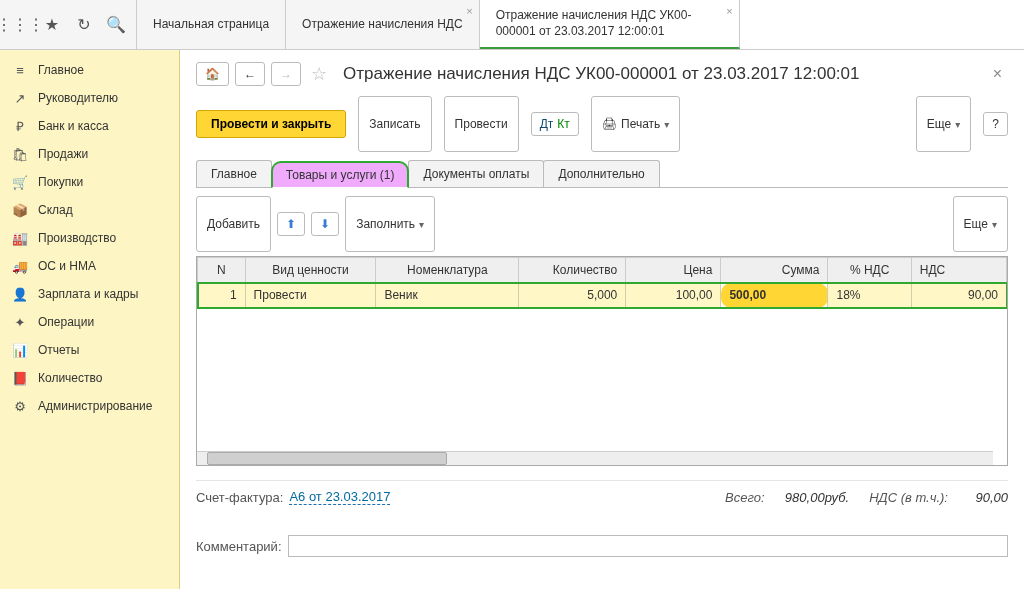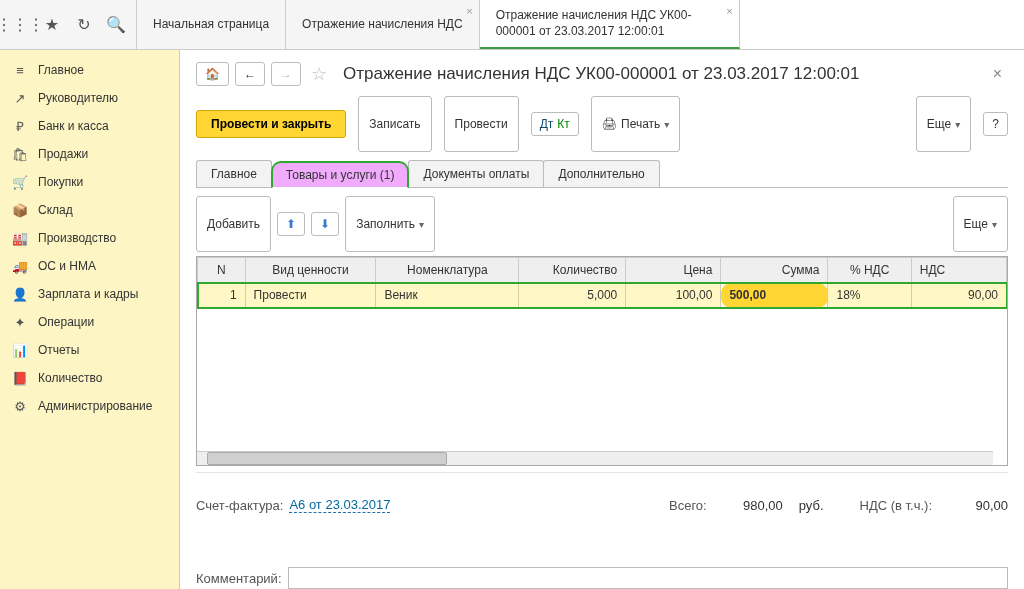--- a/index.html
+++ b/index.html
@@ -49,25 +49,25 @@
 td { border: 1px solid #cfcfa8; padding: 5px 8px; font-size: 12px; background: #fffef2; }
 .row-hl td { background: #fff8c6; }
 .num { text-align: right; }
 .cell-sum { background: #ffd633 !important; font-weight: bold; text-align: left; border-radius: 10px; }
 .row-green-border { outline: 2px solid #2fa82f; outline-offset: -1px; }
 
 .scrollbar-h { height: 14px; background: #eee; border-top: 1px solid #ccc; position: absolute; bottom: 0; left: 0; right: 14px; }
 .scrollbar-thumb { height: 100%; width: 240px; background: #cfcfcf; border: 1px solid #aaa; border-radius: 2px; margin-left: 10px; }
 
 
-.footer-row { display: flex; align-items: center; padding: 24px 0; gap: 6px; font-size: 13px; border-top: 1px solid #e5e5e5; margin-top: 6px; }
+.footer-row { display: flex; align-items: center; padding: 8px 0; gap: 6px; font-size: 13px; border-top: 1px solid #e5e5e5; margin-top: 14px; }
 .footer-row .label { color: #555; }
 .footer-row a { color: #0369a1; text-decoration: none; border-bottom: 1px dashed #1a6fb5; }
 .footer-input { flex: 1; border: 1px solid #bbb; padding: 3px 6px; font-size: 12px; }
-.totals { margin-left: auto; display: flex; gap: 16px; align-items: flex-start; }
+.totals { margin-left: auto; display: flex; align-items: flex-start; font-style: italic; }
 .dropdown-arrow::after { content: " ▾"; color: #666; font-size: 10px; }
 </style>
 </head>
 <body>
 
 <div class="topbar">
   <div class="topbar-icons">
     <div class="topbar-icon">⋮⋮⋮</div>
     <div class="topbar-icon">★</div>
     <div class="topbar-icon">↻</div>

